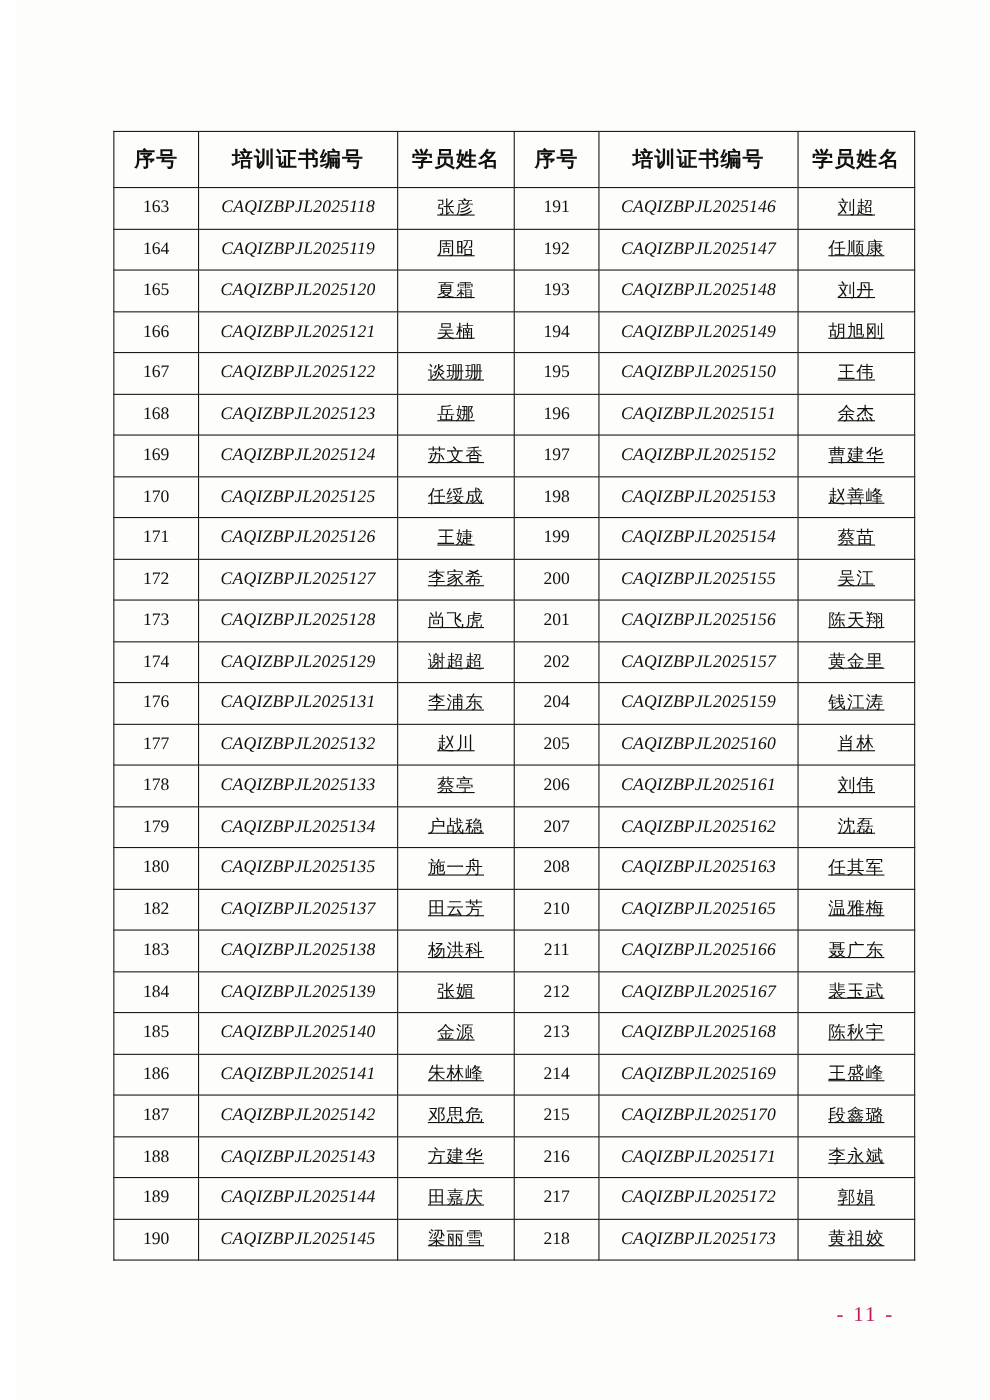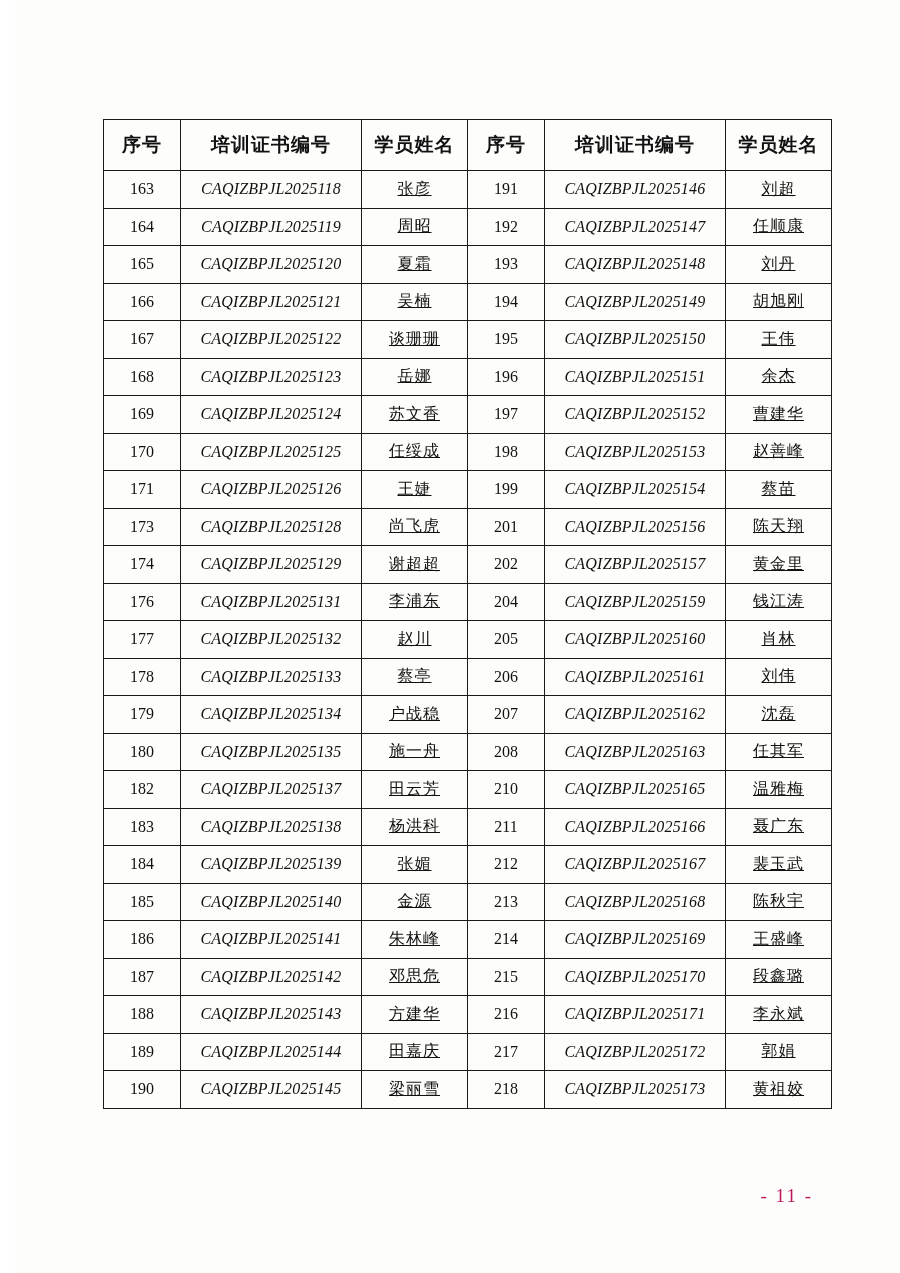--- a/index.html
+++ b/index.html
@@ -167,20 +167,28 @@
           </tr>
           <tr>
             <td class="col-seq">171</td>
             <td class="col-cert">CAQIZBPJL2025126</td>
             <td class="col-name">王婕</td>
             <td class="col-seq">199</td>
             <td class="col-cert">CAQIZBPJL2025154</td>
             <td class="col-name">蔡苗</td>
           </tr>
           <tr>
+            <td class="col-seq">172</td>
+            <td class="col-cert">CAQIZBPJL2025127</td>
+            <td class="col-name">李家希</td>
+            <td class="col-seq">200</td>
+            <td class="col-cert">CAQIZBPJL2025155</td>
+            <td class="col-name">吴江</td>
+          </tr>
+          <tr>
             <td class="col-seq">173</td>
             <td class="col-cert">CAQIZBPJL2025128</td>
             <td class="col-name">尚飞虎</td>
             <td class="col-seq">201</td>
             <td class="col-cert">CAQIZBPJL2025156</td>
             <td class="col-name">陈天翔</td>
           </tr>
           <tr>
             <td class="col-seq">174</td>
             <td class="col-cert">CAQIZBPJL2025129</td>

